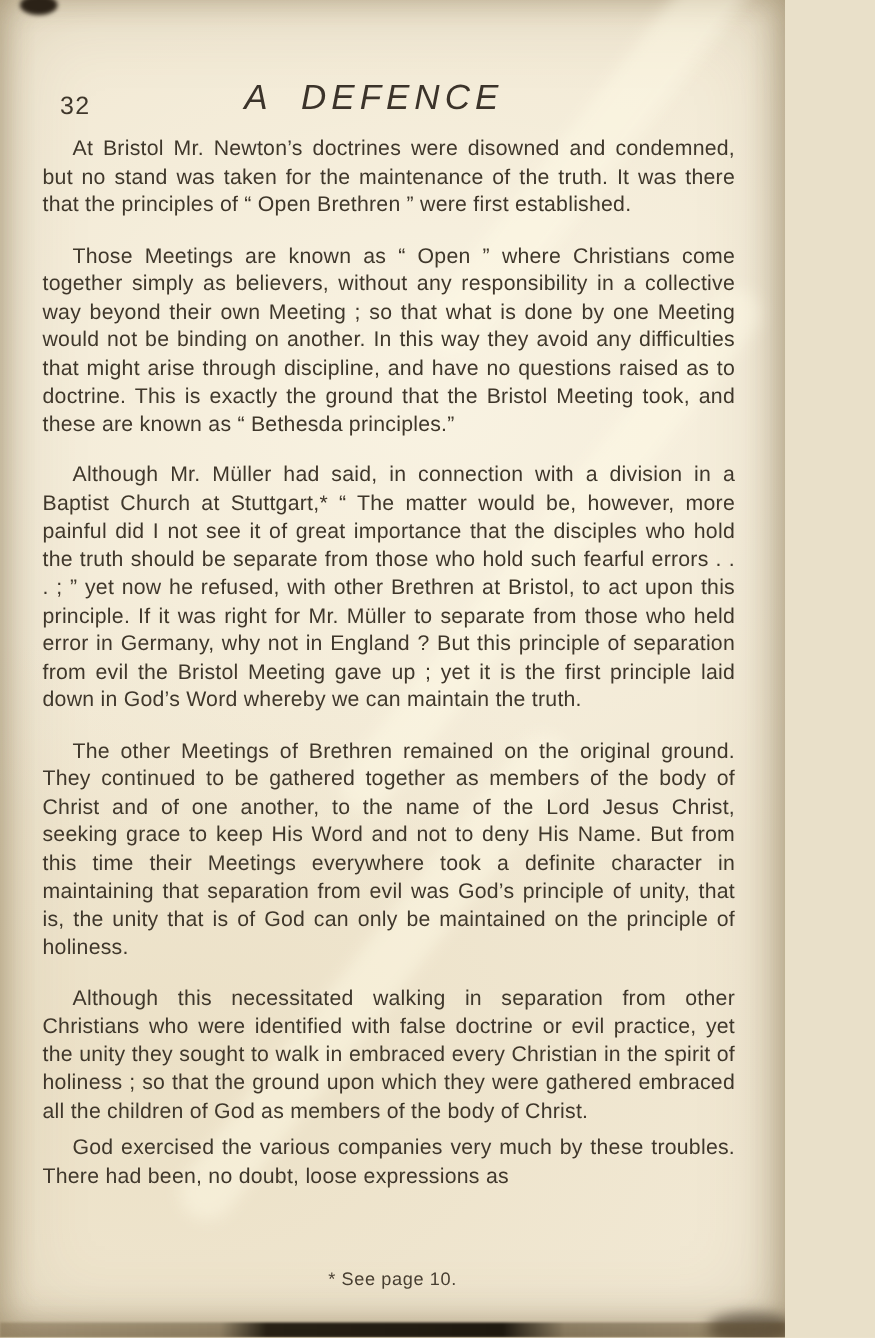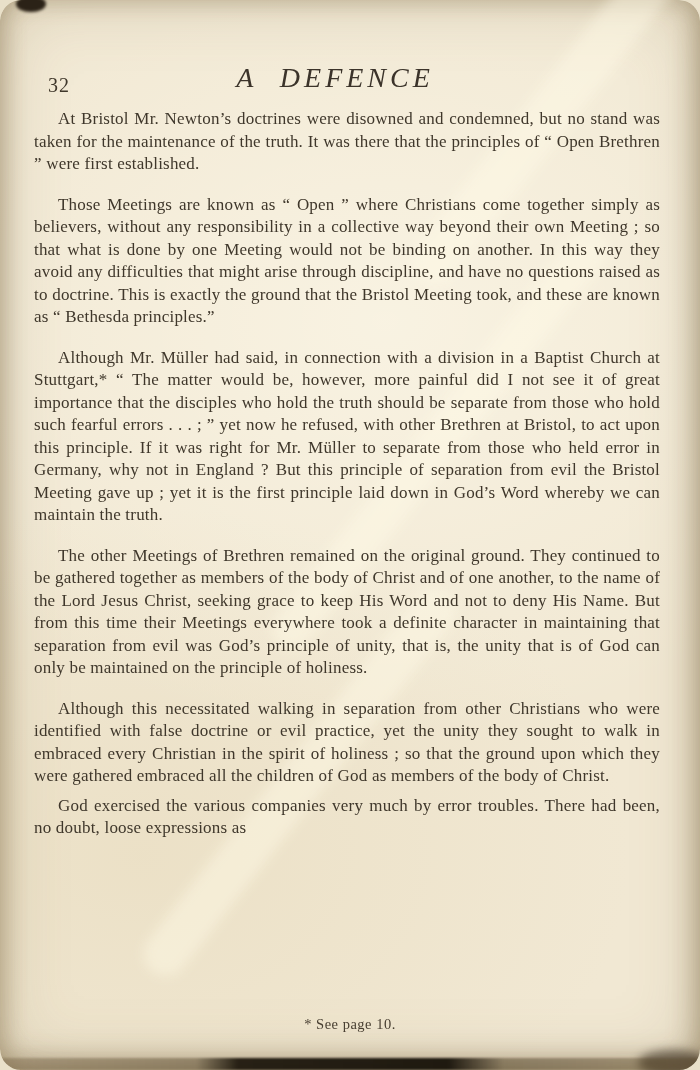--- a/index.html
+++ b/index.html
@@ -2,36 +2,35 @@
 <html><head>
 <meta charset="utf-8">
 <style>
   html, body {
     margin: 0;
     padding: 0;
     background: #e9e0c9;
   }
   .paper {
     position: relative;
-    width: 700px;
+    width: 628px;
     height: 1070px;
     margin: 0;
     overflow: hidden;
     background:
       radial-gradient(ellipse 900px 700px at 55% 30%, rgba(255,251,238,0.55), rgba(255,251,238,0) 60%),
       radial-gradient(ellipse 700px 500px at 20% 80%, rgba(230,217,186,0.5), rgba(230,217,186,0) 70%),
       #f1e8d3;
     box-shadow:
       inset 0 0 70px rgba(120, 96, 55, 0.22),
       inset -10px 0 26px rgba(110, 88, 50, 0.20),
       inset 8px 0 22px rgba(120, 96, 55, 0.14),
       inset 0 -14px 26px rgba(100, 78, 42, 0.28);
-    font-family: Liberation Serif, serif;
+    font-family: Liberation Sans, sans-serif;
     color: #3f372b;
-    border-radius: 21px;
   }
 
   
   .watermark-streak {
     position: absolute;
     background: rgba(255, 250, 231, 0.45);
     filter: blur(6px);
     transform: rotate(-52deg);
     border-radius: 40px;
     pointer-events: none;
@@ -149,21 +148,21 @@
     <span class="page-number">32</span>
     <span class="running-title">A DEFENCE</span>
   </div>
 
   <div class="text-block">
     <p>At Bristol Mr. Newton’s doctrines were disowned and condemned, but no stand was taken for the maintenance of the truth.  It was there that the principles of “ Open Brethren ” were first established.</p>
     <p>Those Meetings are known as “ Open ” where Christians come together simply as believers, without any responsibility in a collective way beyond their own Meeting ; so that what is done by one Meeting would not be binding on another. In this way they avoid any difficulties that might arise through discipline, and have no questions raised as to doctrine.  This is exactly the ground that the Bristol Meeting took, and these are known as “ Bethesda principles.”</p>
     <p>Although Mr. Müller had said, in connection with a division in a Baptist Church at Stuttgart,* “ The matter would be, however, more painful did I not see it of great importance that the disciples who hold the truth should be separate from those who hold such fearful errors  .  .  . ; ” yet now he refused, with other Brethren at Bristol, to act upon this principle.  If it was right for Mr. Müller to separate from those who held error in Germany, why not in England ?  But this principle of separation from evil the Bristol Meeting gave up ; yet it is the first principle laid down in God’s Word whereby we can maintain the truth.</p>
     <p>The other Meetings of Brethren remained on the original ground.  They continued to be gathered together as members of the body of Christ and of one another, to the name of the Lord Jesus Christ, seeking grace to keep His Word and not to deny His Name.  But from this time their Meetings everywhere took a definite character in maintaining that separation from evil was God’s principle of unity, that is, the unity that is of God can only be maintained on the principle of holiness.</p>
     <p>Although this necessitated walking in separation from other Christians who were identified with false doctrine or evil practice, yet the unity they sought to walk in embraced every Christian in the spirit of holiness ; so that the ground upon which they were gathered embraced all the children of God as members of the body of Christ.</p>
-    <p class="spaced">God exercised the various companies very much by error troubles.  There had been, no doubt, loose expressions as</p>
+    <p class="spaced">God exercised the various companies very much by these troubles.  There had been, no doubt, loose expressions as</p>
   </div>
 
   <div class="footnote">* See page 10.</div>
 
   <div class="artifact-bottom-right"></div>
   <div class="artifact-bottom-band"></div>
 
 </div>
 
 </body></html>

